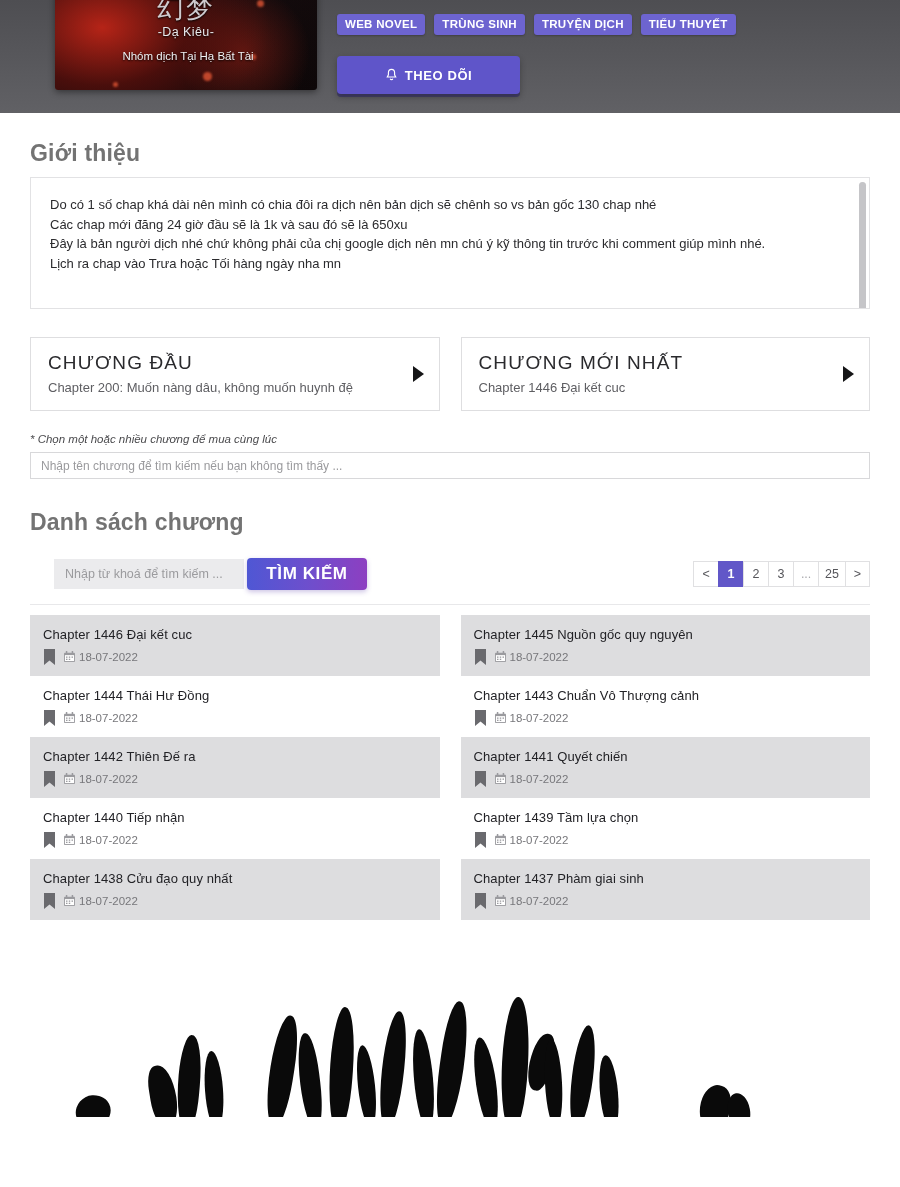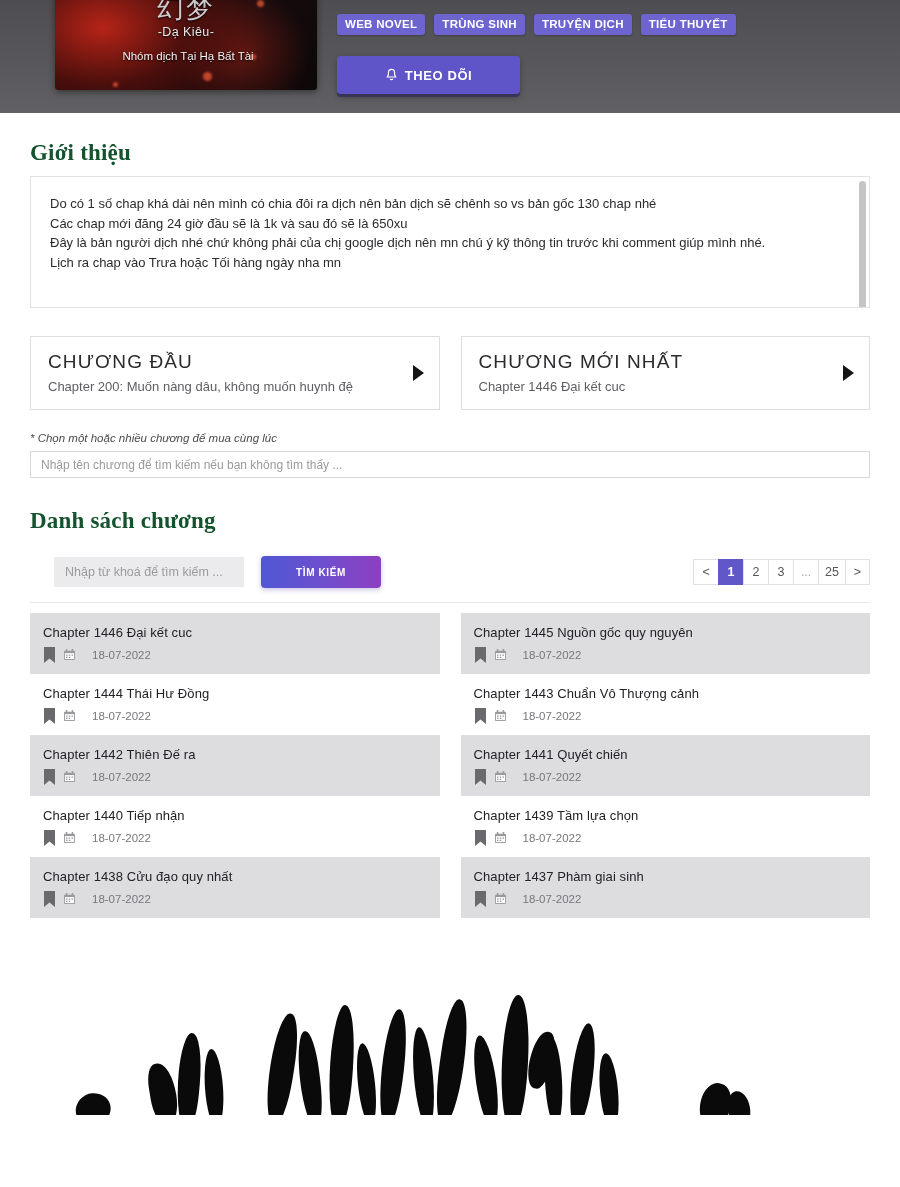--- a/index.html
+++ b/index.html
@@ -89,24 +89,23 @@
   }
   .follow-btn svg { display: block; }
 
   
   .main { padding: 0 15px; }
   .inner { width: 840px; margin: 0 auto; }
 
   .section-title {
     font-size: 23px;
     font-weight: bold;
-    color: #14532d;
+    color: #737373;
     letter-spacing: 0.2px;
     margin-top: 27px;
-    font-family: Liberation Serif, serif;
   }
 
   .desc-box {
     position: relative;
     margin-top: 10px;
     border: 1px solid #e2e2e4;
     background: #fff;
     padding: 17px 20px 14px 19px;
     height: 132px;
     overflow: hidden;
@@ -211,24 +210,24 @@
     background: #ebebed;
     padding: 0 11px;
     font-size: 12.5px;
     color: #333;
     font-family: "Liberation Sans", sans-serif;
   }
   .search-input::placeholder { color: #9b9b9e; }
   .search-btn {
     width: 120px; height: 32px;
     border: none; border-radius: 4px;
-    margin-left: 17px;
+    margin-left: 3px;
     background: linear-gradient(90deg, #4f57d4 0%, #6d4fcd 50%, #8d3fc1 100%);
     color: #fff;
-    font-size: 10px;
+    font-size: 17px;
     font-weight: bold;
     letter-spacing: 0.6px;
     cursor: pointer;
     box-shadow: 0 2px 5px rgba(90,60,170,0.3);
   }
   .pagination { display: flex; }
   .page-btn {
     min-width: 25px; height: 26px;
     border: 1px solid #e0e0e2;
     border-right: none;
@@ -265,21 +264,21 @@
     letter-spacing: 0.1px;
   }
   .chapter-meta {
     display: flex;
     align-items: center;
     gap: 8px;
     margin-top: 7px;
   }
   .bookmark-icon svg { display: block; }
   .chapter-date {
-    display: flex; align-items: center; gap: 17px;
+    display: flex; align-items: center; gap: 4px;
     font-size: 11.5px;
     color: #77777b;
   }
 
   
   .artwork {
     position: relative;
     height: 167px;
     margin-top: 30px;
     background: #fff;

